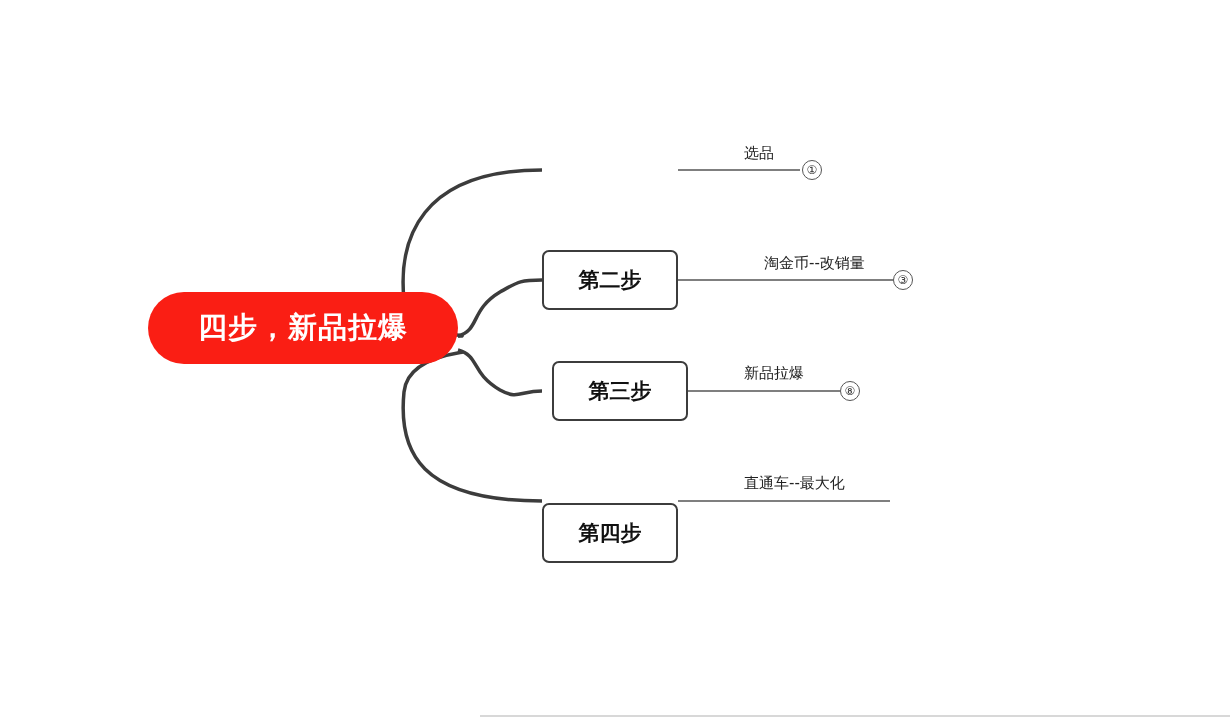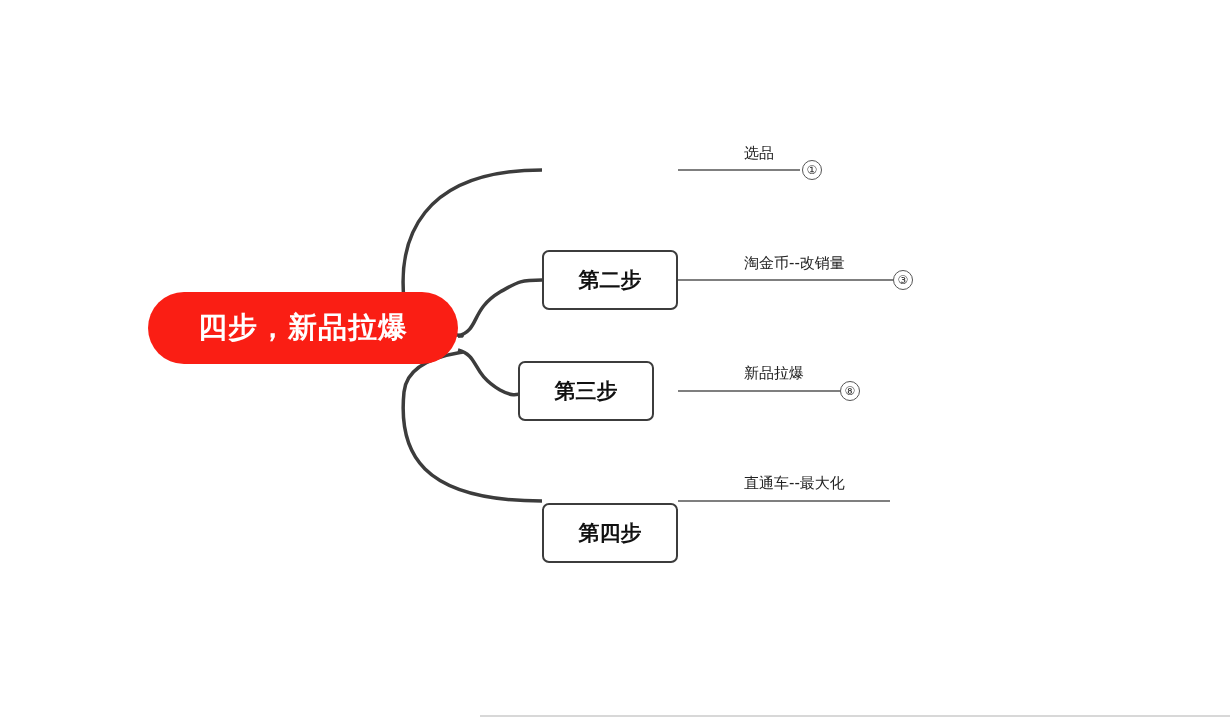--- a/index.html
+++ b/index.html
@@ -121,24 +121,24 @@
   <div class="root-node">
     <span class="label">四步，新品拉爆</span>
   </div>
 
   <div class="leaf" style="left:744px; top:146px;">选品</div>
   <div class="circle-num" style="left:802px; top:160px;">①</div>
 
   <div class="step-node" style="left:542px; top:250px;align-items:center;">
     <span class="label">第二步</span>
   </div>
-  <div class="leaf" style="left:744px; top:256px;">淘金币--改销量</div>
+  <div class="leaf" style="left:764px; top:256px;">淘金币--改销量</div>
   <div class="circle-num" style="left:893px; top:270px;">③</div>
 
-  <div class="step-node" style="left:518px; top:361px;">
+  <div class="step-node" style="left:552px; top:361px;">
     <span class="label">第三步</span>
   </div>
   <div class="leaf" style="left:744px; top:366px;">新品拉爆</div>
   <div class="circle-num" style="left:840px; top:381px;">⑧</div>
 
   <div class="step-node" style="left:542px; top:471px;margin-top:32px;">
     <span class="label">第四步</span>
   </div>
   <div class="leaf" style="left:744px; top:476px;">直通车--最大化</div>
 

